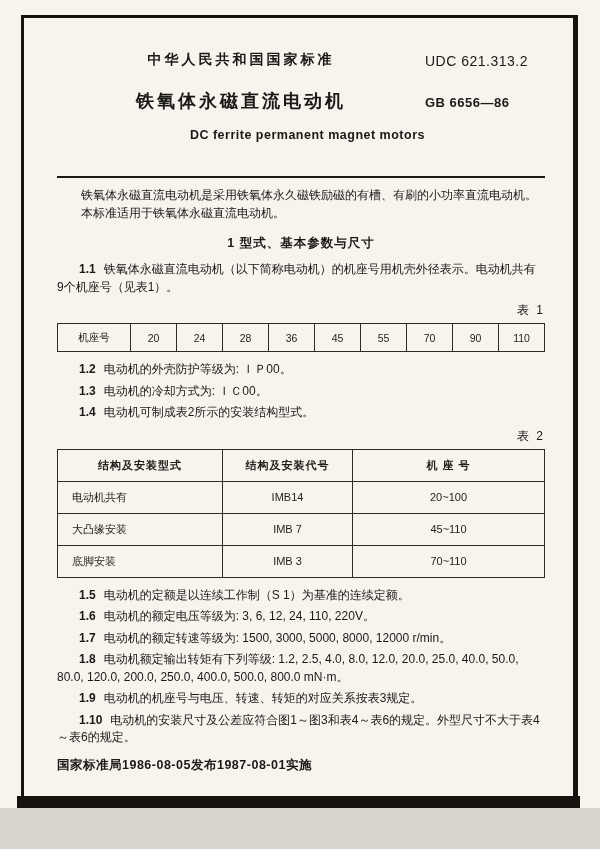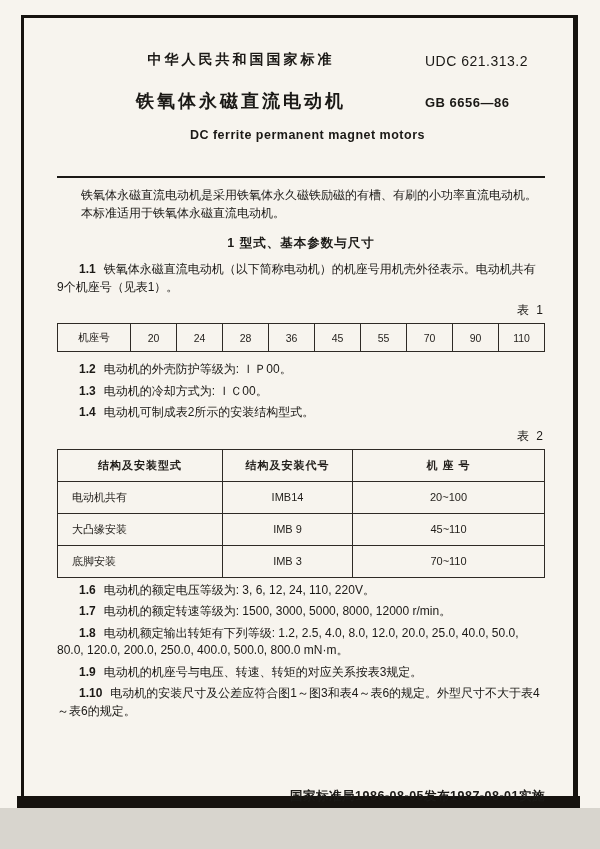--- a/index.html
+++ b/index.html
@@ -50,22 +50,22 @@
   .t1 .r2 td{height:35px;}
 
   .t2 th{height:31px;font-weight:bold;font-size:11px;letter-spacing:1px;}
   .t2 td{height:31px;font-size:11px;}
   .t2 col.c1{width:165px;}
   .t2 col.c2{width:130px;}
   .t2 col.c3{width:auto;}
   .t2 td.left{text-align:left;padding-left:14px;}
 
   .footer{
-    position:absolute;left:57px;top:788px;width:488px;
-    display:flex;justify-content:flex-end;
+    position:absolute;left:57px;top:757px;width:488px;
+    display:flex;justify-content:flex-start;
     font-size:12.5px;font-weight:bold;letter-spacing:0.5px;
   }
 </style>
 </head>
 <body>
 
 <div class="sheet">
   <div class="frame-top"></div>
   <div class="frame-left"></div>
   <div class="frame-right"></div>
@@ -142,31 +142,34 @@
         <th>结构及安装代号</th>
         <th>机 座 号</th>
       </tr>
       <tr>
         <td class="left">电动机共有</td>
         <td>IMB14</td>
         <td>20~100</td>
       </tr>
       <tr>
         <td class="left">大凸缘安装</td>
-        <td>IMB 9</td>
+        <td>IMB 7</td>
         <td>45~110</td>
       </tr>
       <tr>
         <td class="left">底脚安装</td>
         <td>IMB 3</td>
         <td>70~110</td>
       </tr>
     </tbody>
       </table>
 
+    <p class="clause first-after">
+      <span class="cnum">1.5</span><span>电动机的定额是以连续工作制（S 1）为基准的连续定额。</span>
+    </p>
     <p class="clause">
       <span class="cnum">1.6</span><span>电动机的额定电压等级为: 3, 6, 12, 24, 110, 220V。</span>
     </p>
     <p class="clause">
       <span class="cnum">1.7</span><span>电动机的额定转速等级为: 1500, 3000, 5000, 8000, 12000 r/min。</span>
     </p>
     <p class="clause">
       <span class="cnum">1.8</span><span>电动机额定输出转矩有下列等级: 1.2, 2.5, 4.0, 8.0, 12.0, 20.0, 25.0, 40.0, 50.0, 80.0, 120.0, 200.0, 250.0, 400.0, 500.0, 800.0 mN·m。</span>
     </p>
     <p class="clause">

